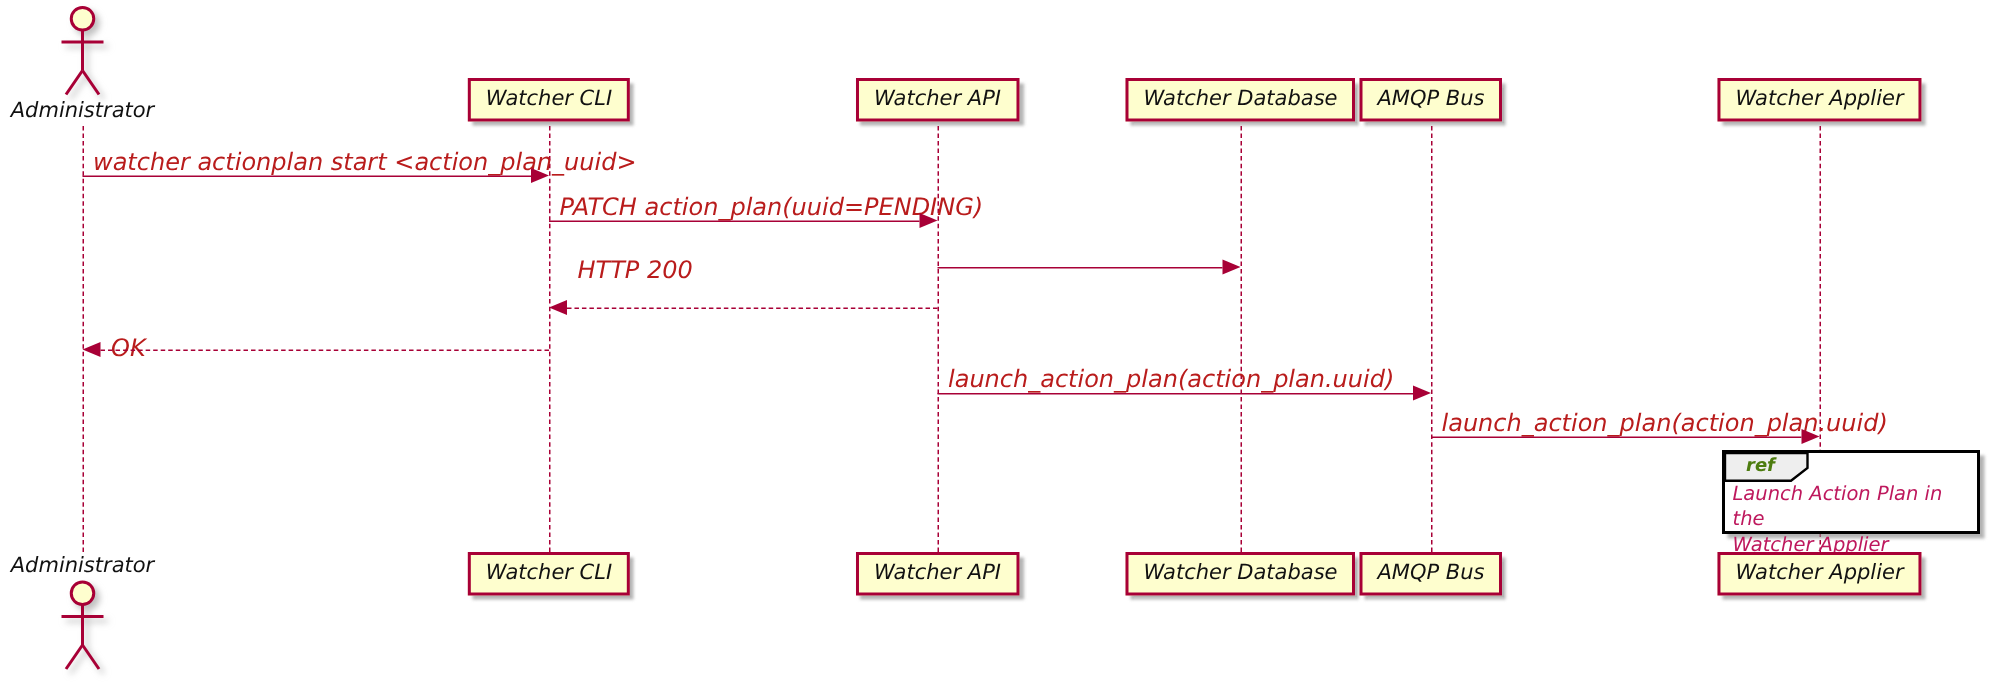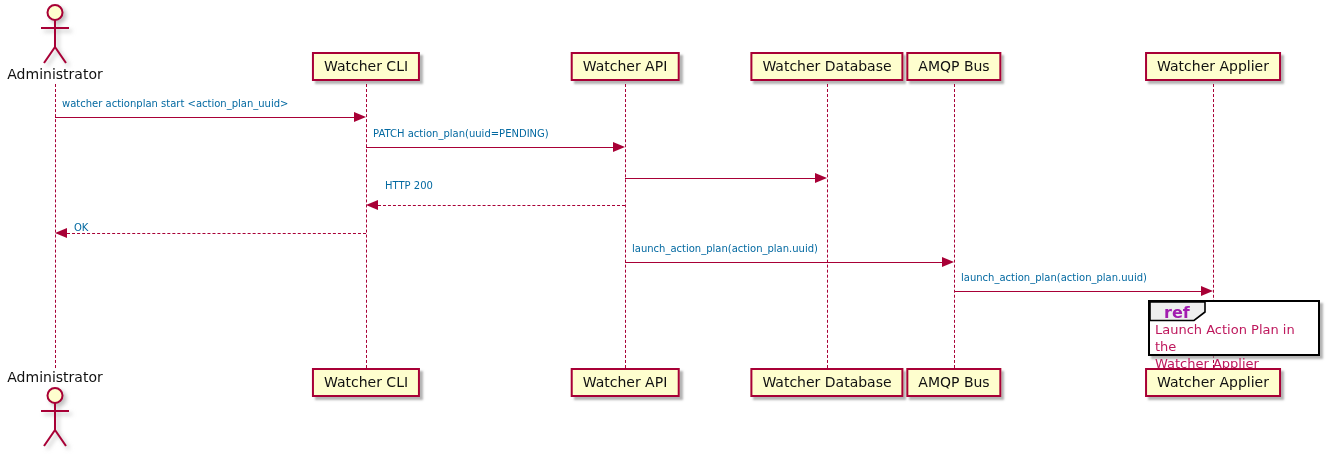--- a/index.html
+++ b/index.html
@@ -4,20 +4,21 @@
 <style>
   html, body { margin: 0; padding: 0; background: #ffffff; }
   #canvas {
     position: relative;
     width: 1330px;
     height: 456px;
     background: #ffffff;
     font-family: "DejaVu Sans", "Liberation Sans", sans-serif;
     color: var(--text, #000000);
     overflow: hidden;
+    font-style: italic;
   }
 
   
   .pbox {
     position: absolute;
     height: 25px;
     line-height: 25px;
     padding: 0 10px;
     background: var(--participant-fill, #FEFECE);
     border: 2px solid var(--stroke, #A80036);
@@ -31,23 +32,23 @@
   
   .lifeline {
     position: absolute;
     width: 0;
     border-left: 1px dashed var(--stroke, #A80036);
   }
 
   
   .mlabel {
     position: absolute;
-    font-size: 10px;
+    font-size: 16px;
     white-space: nowrap;
-    color: #0369a1;
+    color: #b91c1c;
   }
   .mline { position: absolute; height: 0; border-top: 1px solid var(--stroke, #A80036); }
   .mline.dashed { border-top-style: dashed; }
   .arr { position: absolute; width: 0; height: 0; border-style: solid; }
   .arr.right { border-width: 5px 0 5px 12px; border-color: transparent transparent transparent var(--stroke, #A80036); }
   .arr.left  { border-width: 5px 12px 5px 0; border-color: transparent var(--stroke, #A80036) transparent transparent; }
 
   
   .actor-figure { position: absolute; filter: drop-shadow(3px 3px 2px rgba(150,150,150,0.6)); }
   .actor-figure circle { fill: var(--participant-fill, #FEFECE); stroke: var(--stroke, #A80036); stroke-width: 2; }
@@ -64,21 +65,21 @@
   .refbox {
     position: absolute;
     background: #ffffff;
     border: 2px solid var(--ref-border, #000000);
     box-shadow: 3px 3px 2px rgba(140,140,140,0.65);
   }
   .ref-tab-shape { position: absolute; top: -1px; left: -1px; }
   .ref-tab-shape path { fill: var(--ref-tab-fill, #EEEEEE); stroke: var(--ref-border, #000000); stroke-width: 1.6; }
   .ref-keyword {
     position: absolute; top: 1px; left: 14px;
-    font-size: 16px; font-weight: bold; color: #a21caf;
+    font-size: 12px; font-weight: bold; color: #4d7c0f;
   }
   .ref-text {
     position: absolute; top: 19px; left: 5px; right: 2px;
     font-size: 13px; line-height: 17px; color: #be185d;
     white-space: pre-line;
   }
 </style>
 </head>
 <body>
 
@@ -110,21 +111,21 @@
   <div class="mline" style="left:55px; top:117px; width:301px;"></div>
   <div class="arr right" style="left:354px; top:112px;"></div>
 
   <div class="mlabel" style="left:373px; top:128px;">PATCH action_plan(uuid=PENDING)</div>
   <div class="mline" style="left:366px; top:147px; width:247px;"></div>
   <div class="arr right" style="left:613px; top:142px;"></div>
 
   <div class="mline" style="left:625px; top:178px; width:190px;"></div>
   <div class="arr right" style="left:815px; top:173px;"></div>
 
-  <div class="mlabel" style="left:385px; top:180px;">HTTP 200</div>
+  <div class="mlabel" style="left:385px; top:170px;">HTTP 200</div>
   <div class="mline dashed" style="left:378px; top:205px; width:247px;"></div>
   <div class="arr left" style="left:366px; top:200px;"></div>
 
   <div class="mlabel" style="left:74px; top:222px;">OK</div>
   <div class="mline dashed" style="left:67px; top:233px; width:299px;"></div>
   <div class="arr left" style="left:55px; top:228px;"></div>
 
   <div class="mlabel" style="left:632px; top:243px;">launch_action_plan(action_plan.uuid)</div>
   <div class="mline" style="left:625px; top:262px; width:317px;"></div>
   <div class="arr right" style="left:942px; top:257px;"></div>

